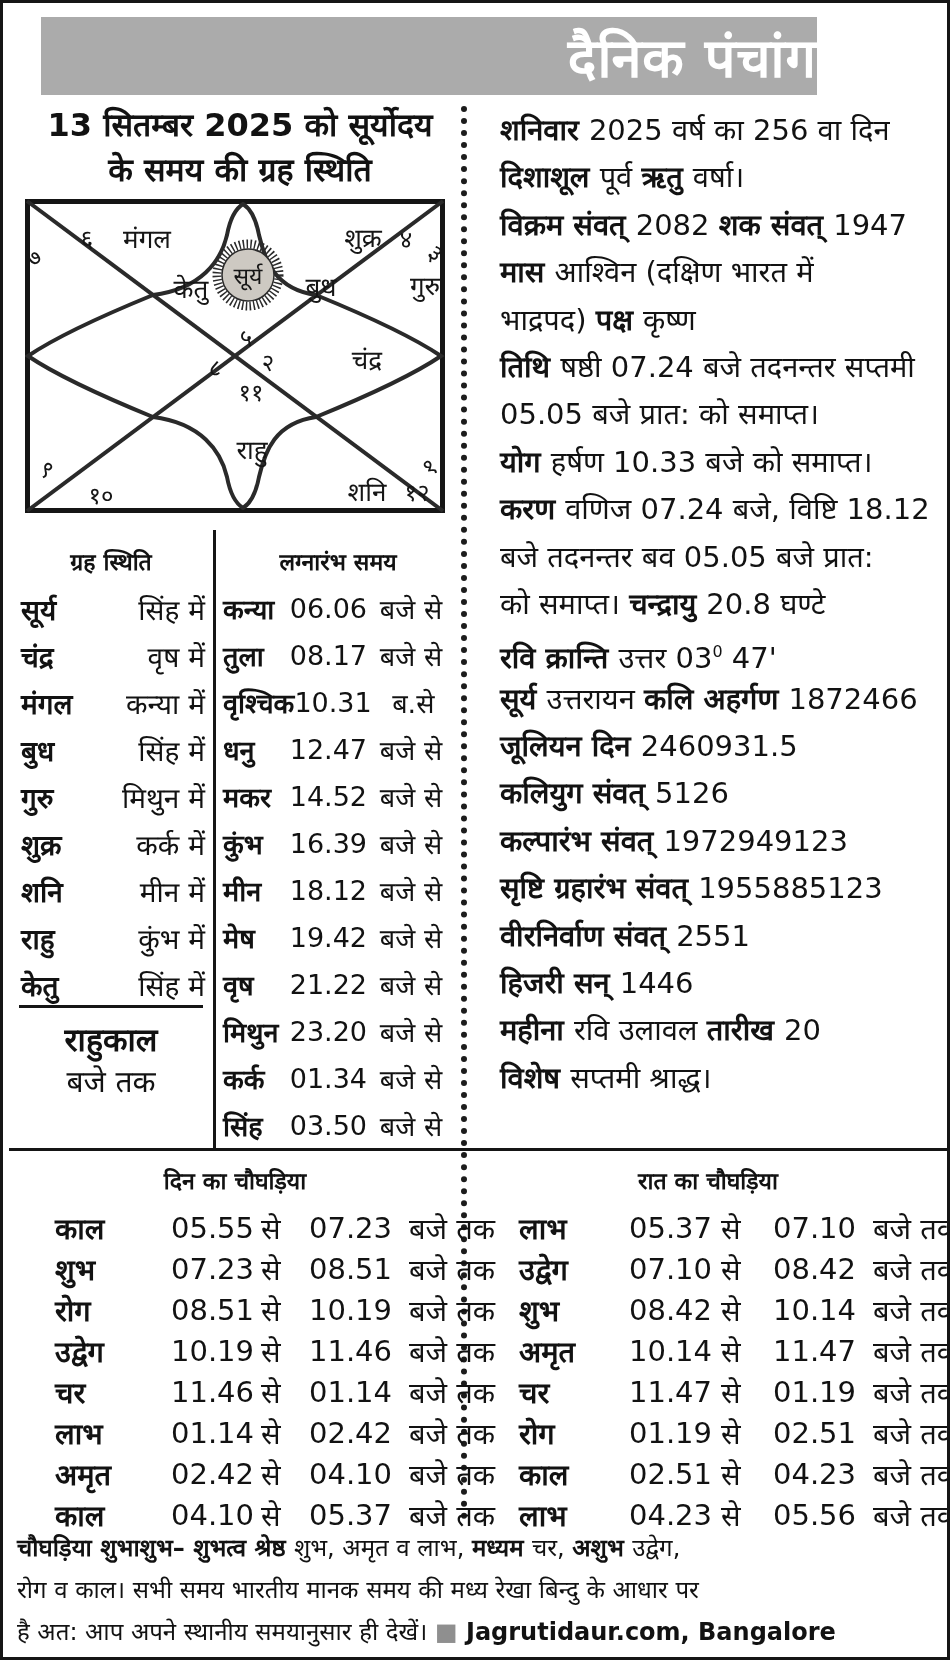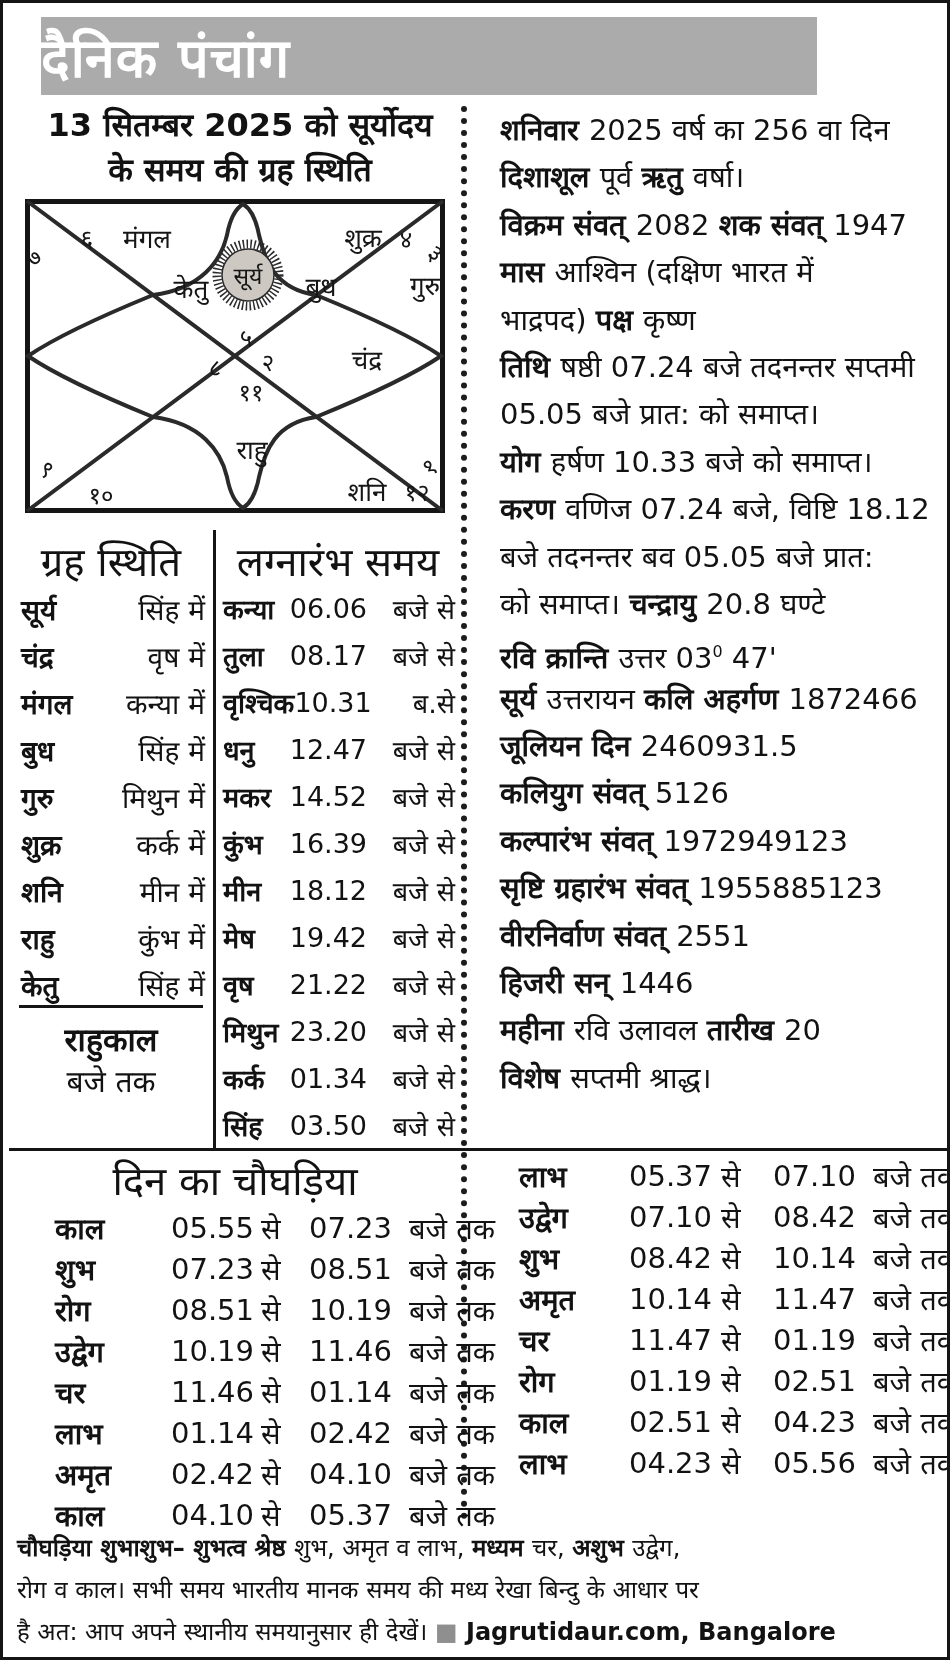--- a/index.html
+++ b/index.html
@@ -1,37 +1,37 @@
 <!DOCTYPE html>
 <html><head>
 <meta charset="utf-8">
 <style>
   html,body{margin:0;padding:0;background:#e8e8e8;}
   .page{position:relative;width:950px;height:1660px;margin:0 auto;background:#ffffff;
         border:3px solid #151515;box-sizing:border-box;overflow:hidden;
         font-family:"DejaVu Sans",sans-serif;color:#121212;}
   .header-bar{position:absolute;left:38px;top:14px;width:776px;height:78px;background:#ababab;
-        display:flex;align-items:center;justify-content:flex-start;}
+        display:flex;align-items:center;justify-content:flex-end;}
   .header-bar .ht{color:#ffffff;font-weight:700;font-size:54px;letter-spacing:1px;}
   .left-title{position:absolute;left:14px;top:100px;width:446px;text-align:center;
         font-weight:700;font-size:32px;line-height:45px;white-space:nowrap;}
   svg.kundali{position:absolute;left:22px;top:196px;}
   .kundali text{font-family:"DejaVu Sans",sans-serif;fill:#161616;}
 
-  .col-title{text-align:center;font-size:40px;font-weight:400;height:46px;line-height:46px;white-space:nowrap;}
+  .col-title{text-align:center;font-size:23px;font-weight:700;height:46px;line-height:46px;white-space:nowrap;}
   .graha{position:absolute;left:8px;top:536px;width:200px;}
   .graha .row{display:flex;justify-content:space-between;align-items:center;height:47px;
         padding:0 6px 0 10px;font-size:28px;white-space:nowrap;}
   .graha .p{font-weight:700;}
   .v-solid{position:absolute;left:210px;top:527px;width:3px;height:618px;background:#151515;}
   .lagna{position:absolute;left:216px;top:536px;width:238px;}
   .lagna .row{display:flex;align-items:center;height:47px;font-size:27px;white-space:nowrap;padding-left:4px;}
   .lagna .sign{font-weight:700;flex:1;}
   .lagna .time{width:78px;text-align:right;}
-  .lagna .suf{width:88px;text-align:right;padding-right:2px;}
+  .lagna .suf{width:88px;text-align:center;padding-right:2px;}
   .rahukal{position:absolute;left:16px;top:1002px;width:184px;border-top:3px solid #151515;
         text-align:center;padding-top:12px;font-size:30px;line-height:41px;white-space:nowrap;}
   .rahukal .t{font-weight:700;font-size:32px;}
 
   .v-dotted{position:absolute;left:458px;top:103px;height:1414px;width:0;border-left:6px dotted #1c1c1c;}
   .right-panel{position:absolute;left:497px;top:104px;width:468px;font-size:29px;}
   .rp-line{height:47.4px;line-height:47.4px;white-space:nowrap;}
   .b{font-weight:700;}
   .sup{font-size:0.55em;vertical-align:super;}
 
@@ -299,20 +299,21 @@
           <span class="n">काल</span>
           <span class="t1">04.10</span>
           <span class="se">से</span>
           <span class="t2">05.37</span>
           <span class="suf">बजे तक</span>
         </div>
       </div>
   </div>
 
   <div class="cg cg-night">
+    <div class="col-title">रात का चौघड़िया</div>
     <div id="night-rows">
         <div class="row">
           <span class="n">लाभ</span>
           <span class="t1">05.37</span>
           <span class="se">से</span>
           <span class="t2">07.10</span>
           <span class="suf">बजे तक</span>
         </div>
         <div class="row">
           <span class="n">उद्वेग</span>

